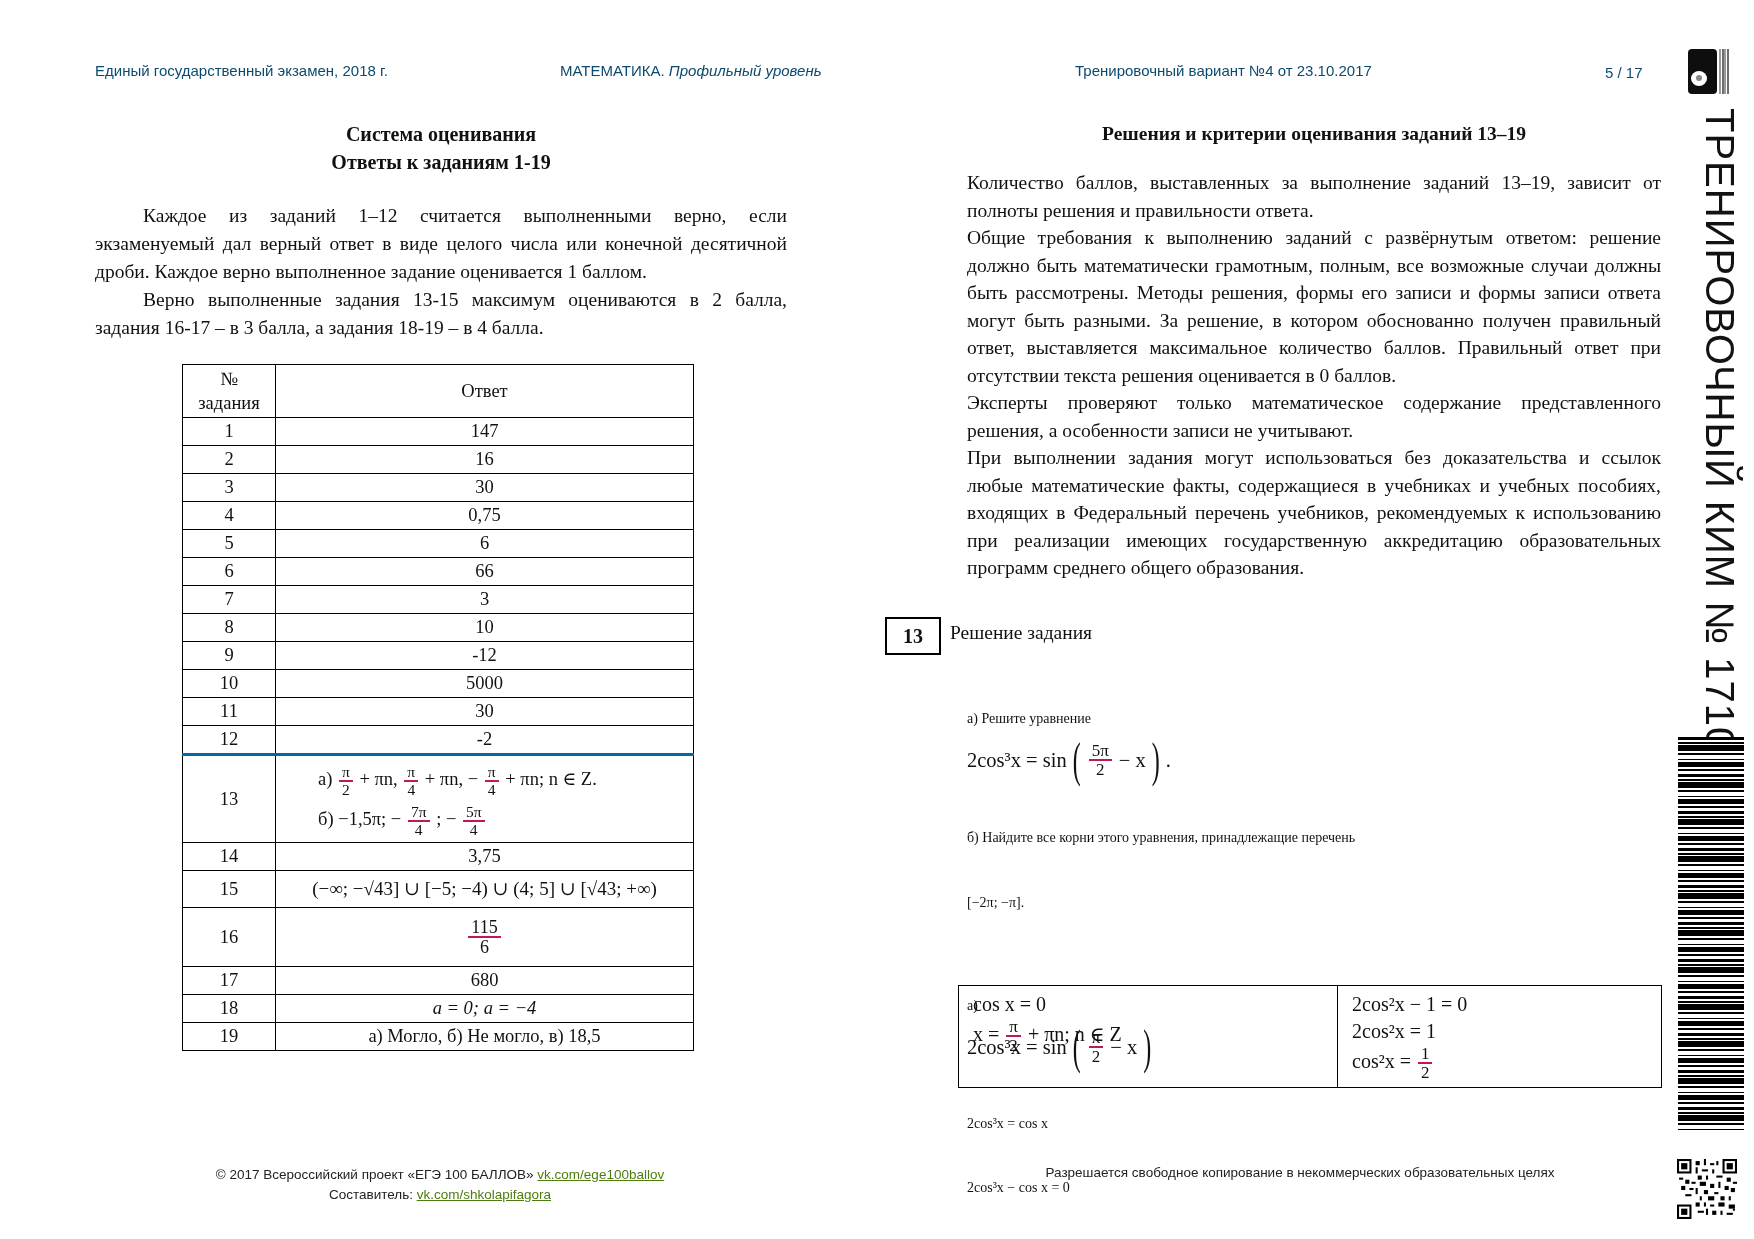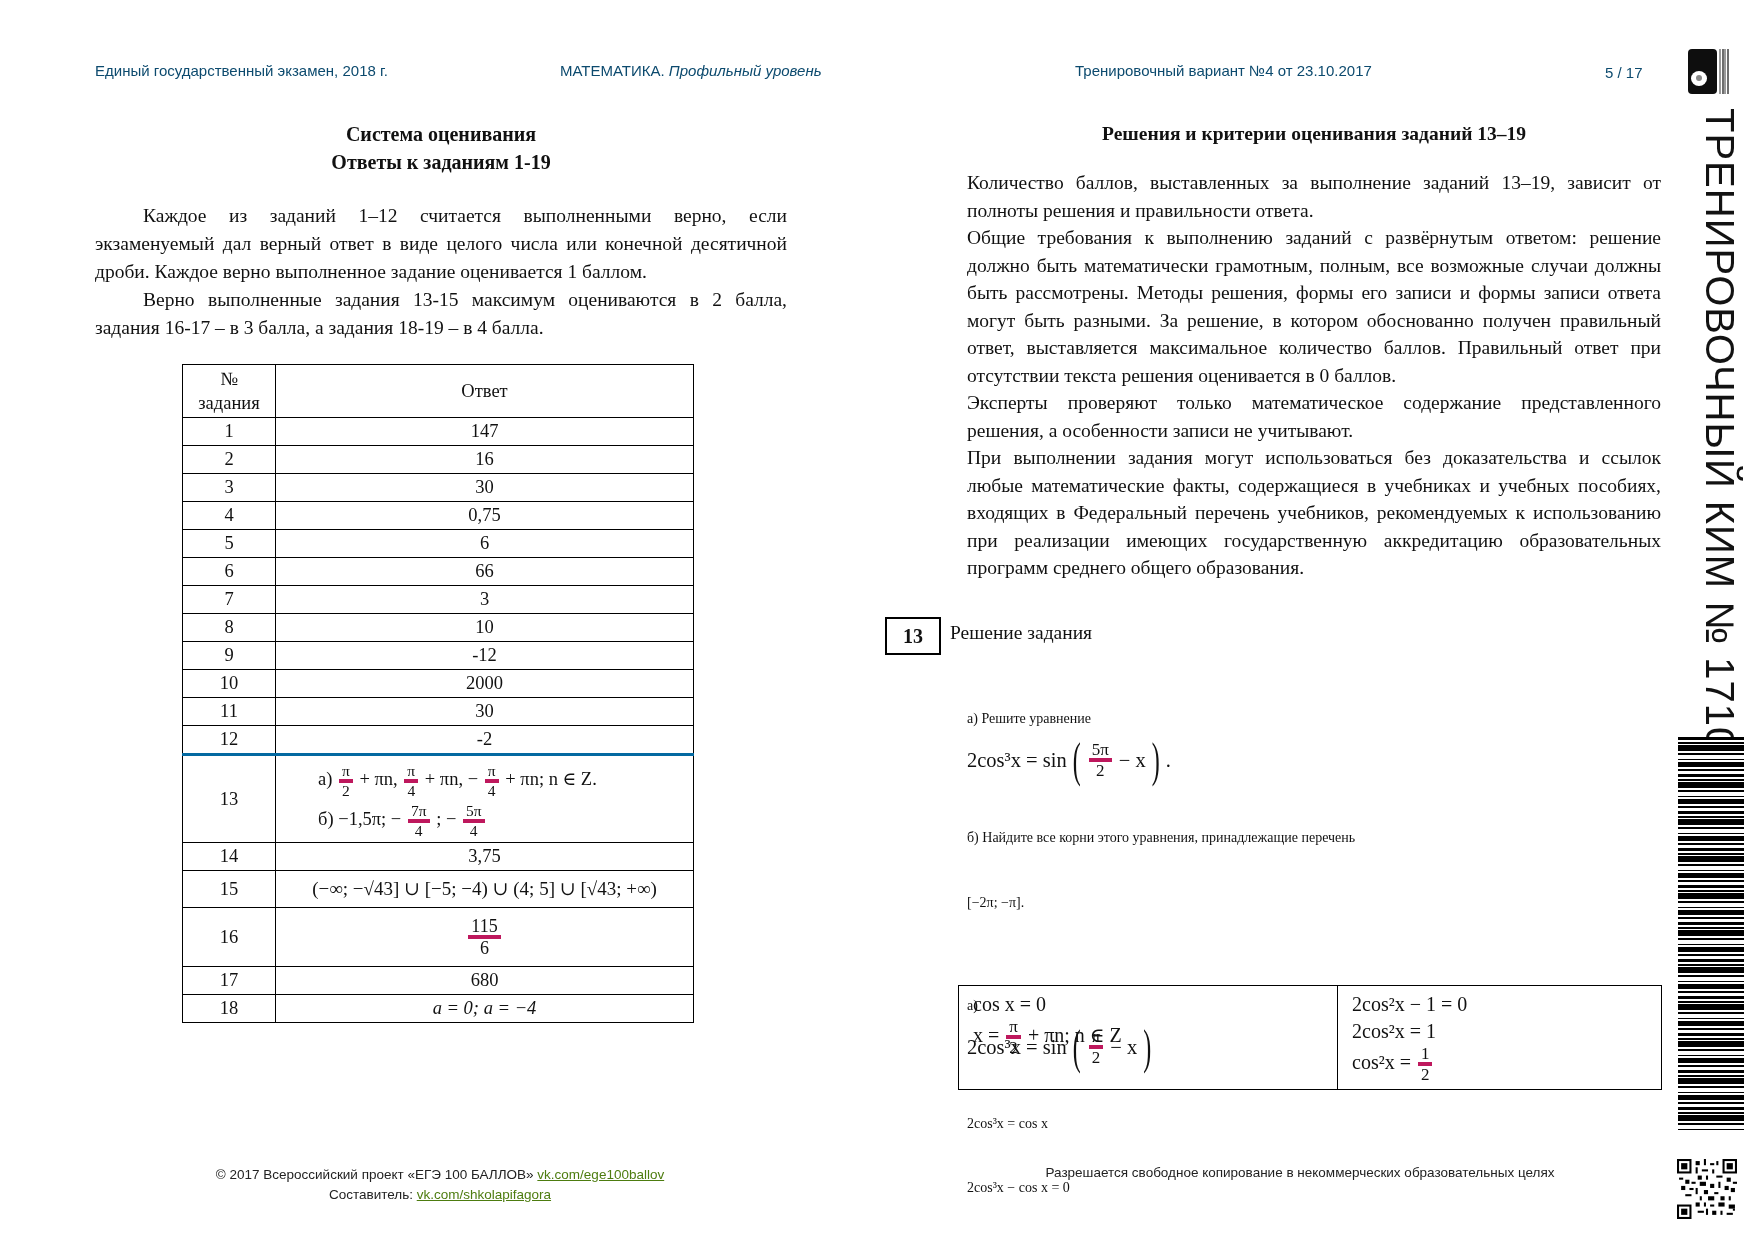--- a/index.html
+++ b/index.html
@@ -23,21 +23,21 @@
 
   
   table.answers{border-collapse:collapse;margin:22px 0 0 87px;width:512px;font-size:18.5px;}
   table.answers td{border:1px solid #000;text-align:center;vertical-align:middle;padding:1px 4px;line-height:25px;}
   table.answers td.c1{width:84px;}
   table.answers tr.hdr-row td{height:50px;line-height:24px;}
   table.answers tr.thick td{border-bottom:3px solid #0369a1;}
   table.answers tr.tall td{height:84px;}
 
   .frac{display:inline-block;vertical-align:middle;text-align:center;line-height:1.02;font-size:15.5px;margin:0 2px;}
-  .frac .top{display:block;padding:0 3px;border-bottom:4px solid #be185d;}
+  .frac .top{display:block;padding:0 3px;border-bottom:2px solid #be185d;}
   .frac .bot{display:block;padding:0 3px;}
   .frac.md{font-size:17px;}
   .frac.lg{font-size:18px;}
   .r13line{text-align:left;display:block;padding-left:38px;line-height:40px;}
 
   
   .bigp{display:inline-block;transform:scaleY(2.05);font-size:24px;font-weight:300;vertical-align:middle;padding:0 1px;}
 
   .eqline{line-height:29px;font-size:14px;margin-top:36px;}
   .eqrow{display:flex;align-items:center;gap:5px;font-size:20.5px;height:54px;}
@@ -130,21 +130,21 @@
     <tr>
           <td class="c1">8</td>
           <td>10</td>
         </tr>
     <tr>
           <td class="c1">9</td>
           <td>-12</td>
         </tr>
     <tr>
           <td class="c1">10</td>
-          <td>2000</td>
+          <td>5000</td>
         </tr>
     <tr>
           <td class="c1">11</td>
           <td>30</td>
         </tr>
     <tr class="thick">
           <td class="c1">12</td>
           <td>-2</td>
         </tr>
     <tr class="tall">
@@ -181,20 +181,24 @@
         <span class="frac lg"><span class="top">115</span><span class="bot">6</span></span>
       </td>
     </tr>
     <tr>
           <td class="c1">17</td>
           <td>680</td>
         </tr>
     <tr>
           <td class="c1">18</td>
           <td class="i">a = 0; a = −4</td>
+        </tr>
+    <tr>
+          <td class="c1">19</td>
+          <td>а) Могло, б) Не могло, в) 18,5</td>
         </tr>
   </tbody>
     </table>
 </div>
 
 <div class="abs" id="right-col">
   <div class="ctr b" style="font-size:19.5px;line-height:27px;margin-bottom:22px;">Решения и критерии оценивания заданий 13–19</div>
   <p class="jst">Количество баллов, выставленных за выполнение заданий 13–19, зависит от полноты решения и правильности ответа.</p>
   <p class="jst">Общие требования к выполнению заданий с развёрнутым ответом: решение должно быть математически грамотным, полным, все возможные случаи должны быть рассмотрены. Методы решения, формы его записи и формы записи ответа могут быть разными. За решение, в котором обоснованно получен правильный ответ, выставляется максимальное количество баллов. Правильный ответ при отсутствии текста решения оценивается в 0 баллов.</p>
   <p class="jst">Эксперты проверяют только математическое содержание представленного решения, а особенности записи не учитывают.</p>

